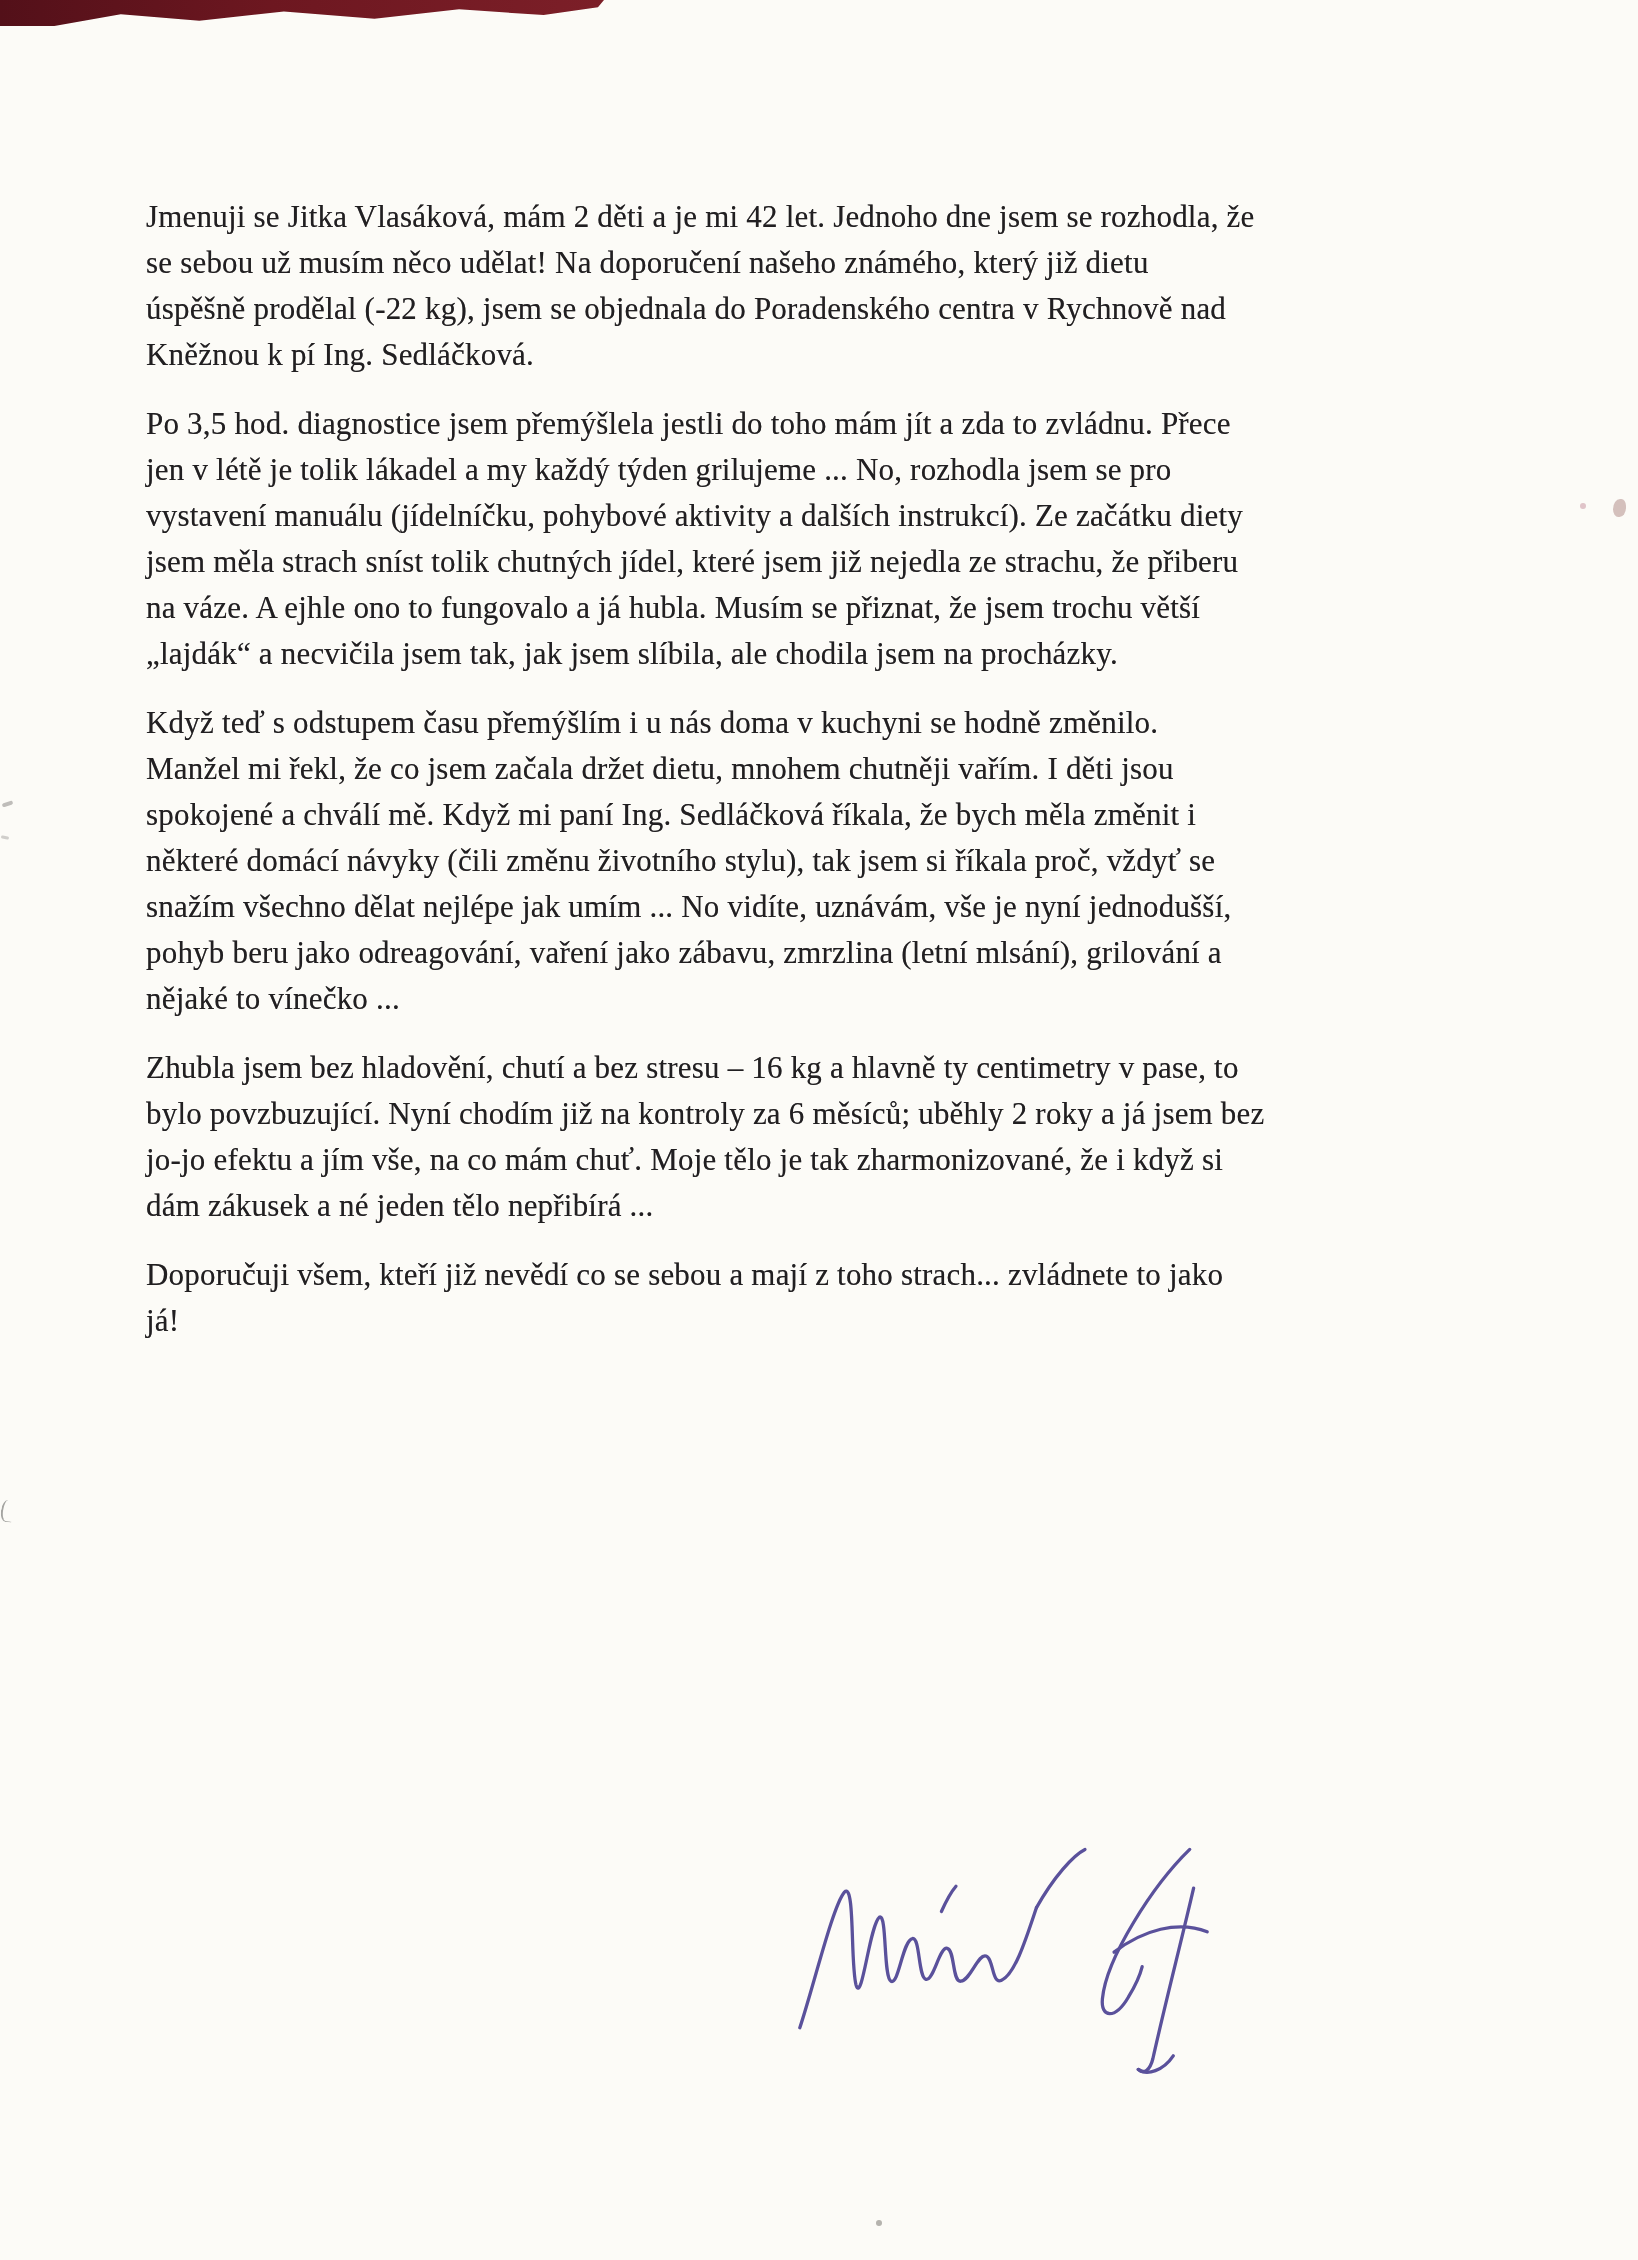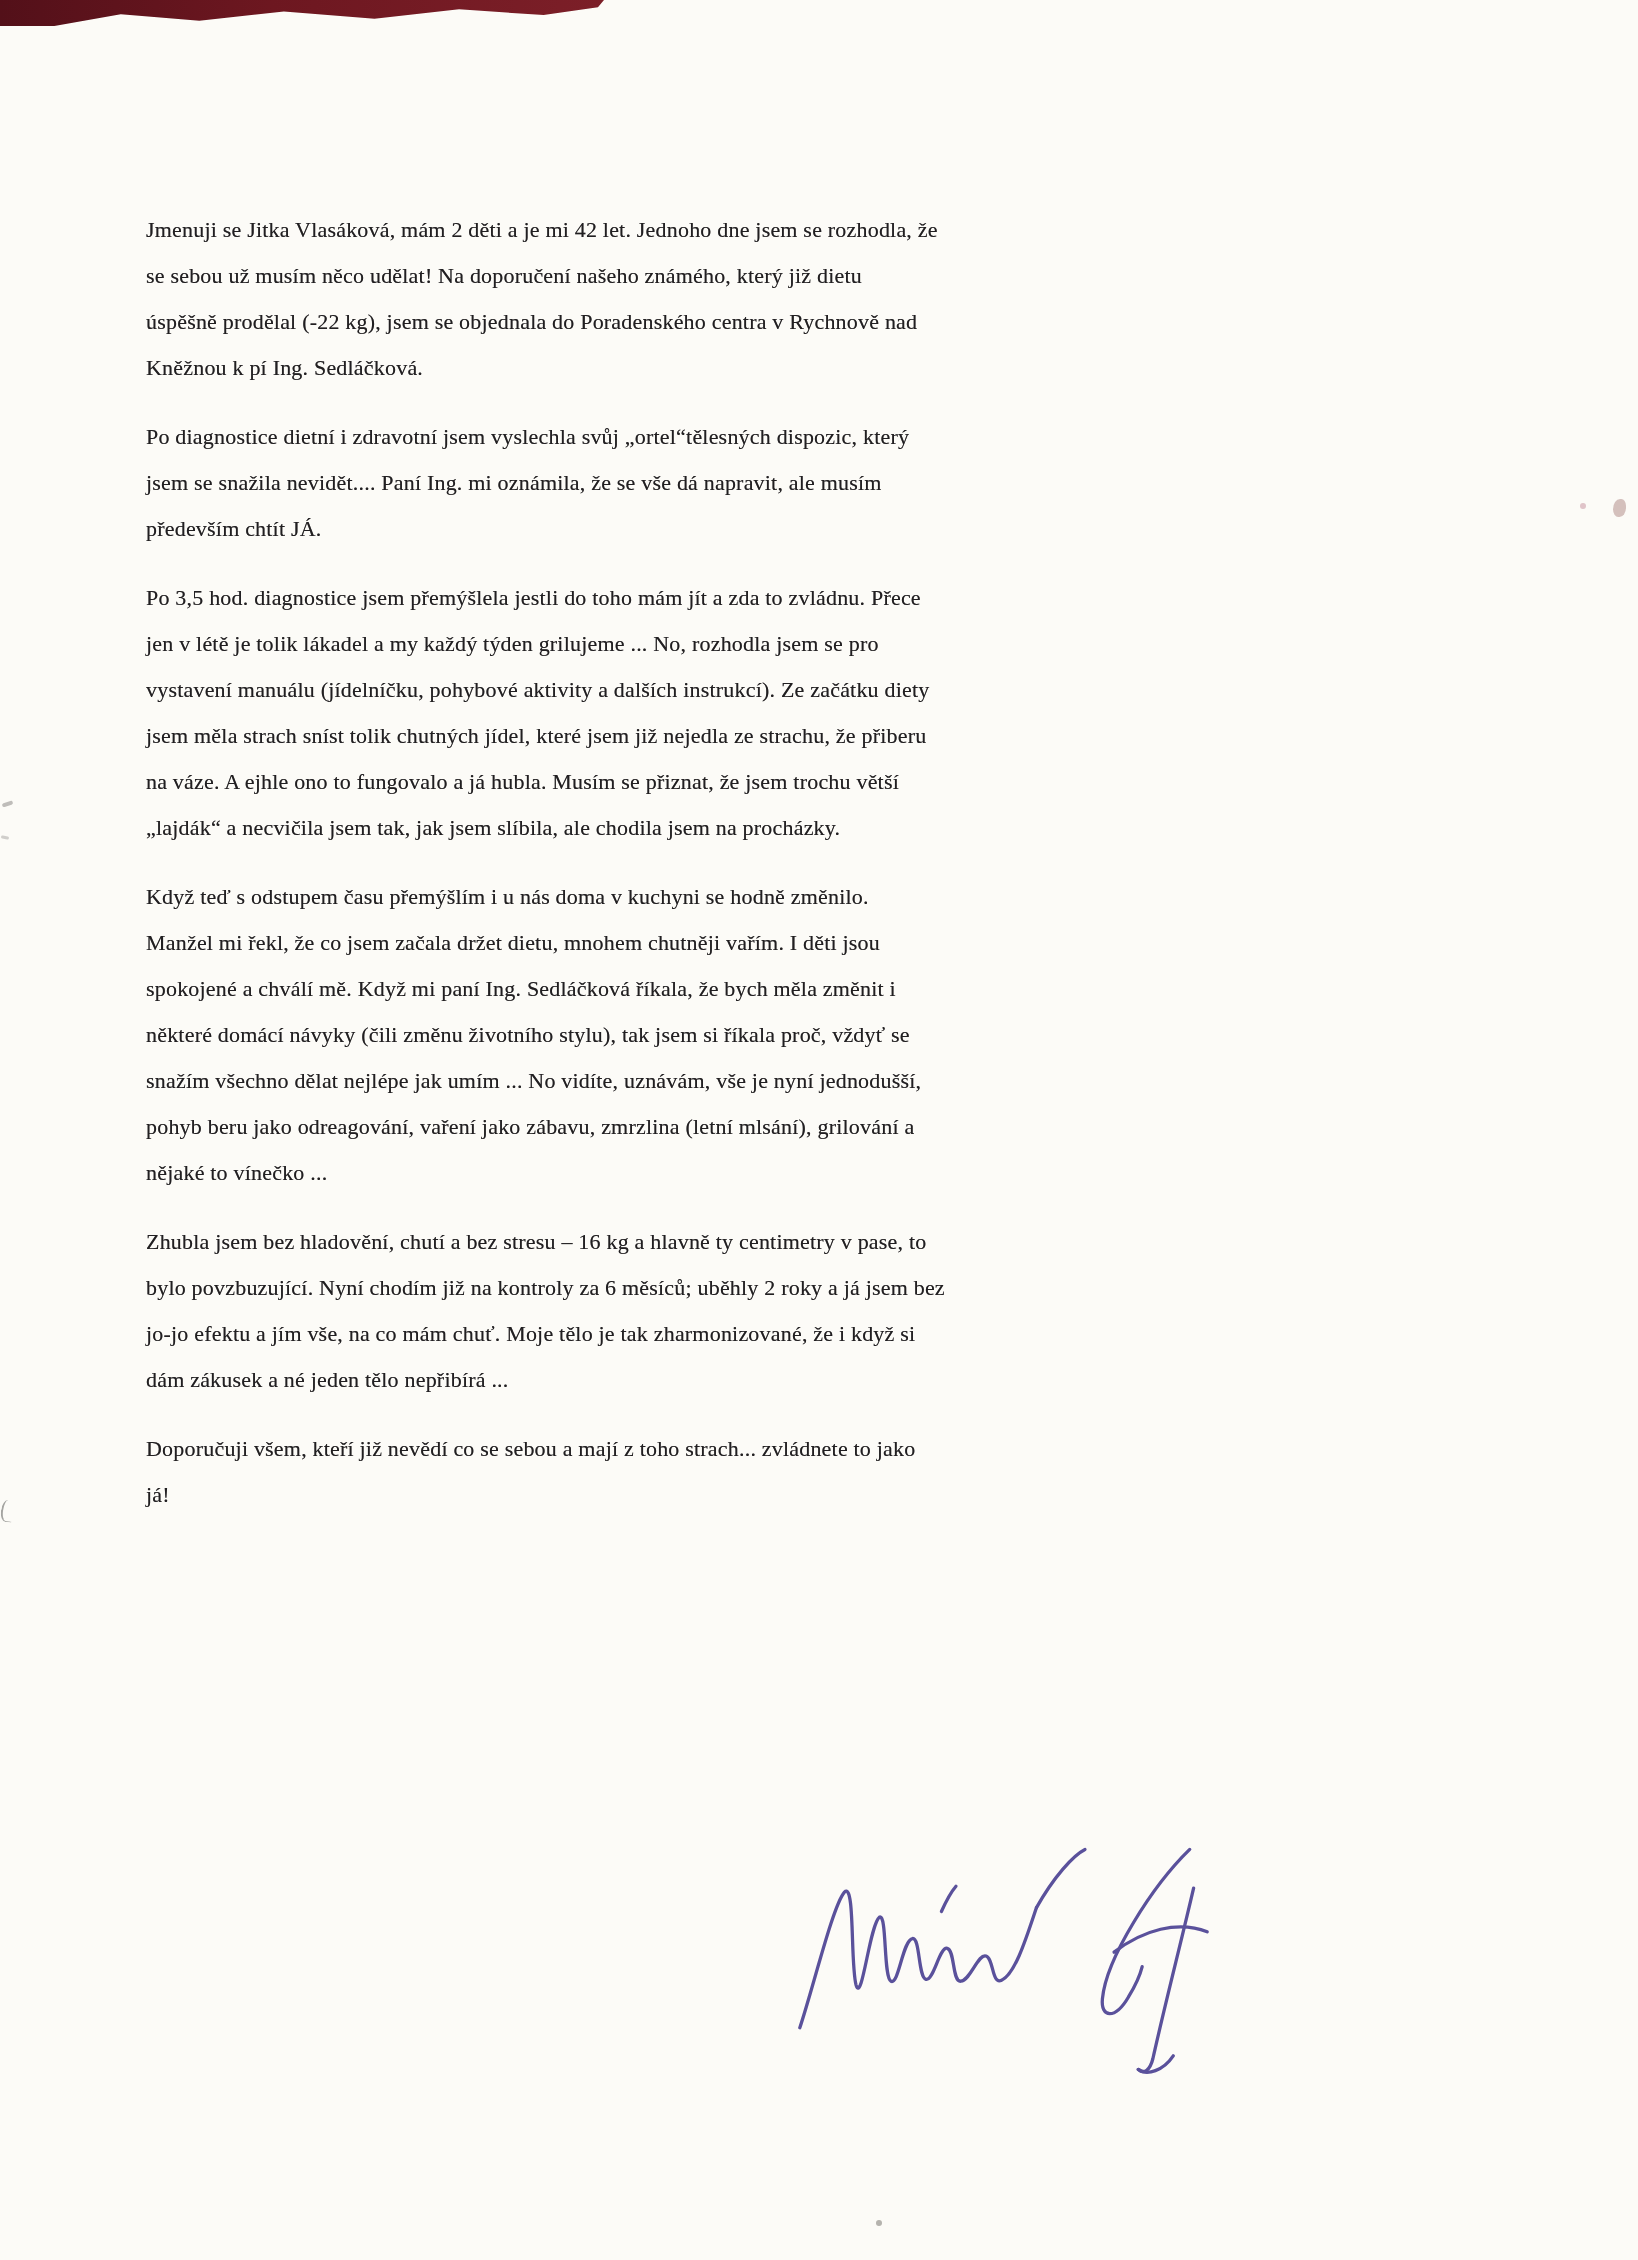--- a/index.html
+++ b/index.html
@@ -20,23 +20,23 @@
     position: absolute;
     left: 0; top: 0;
     width: 604px; height: 26px;
     background: linear-gradient(90deg, #531019 0%, #6d1720 45%, #7c1f28 100%);
     clip-path: polygon(0% 0%, 100% 0%, 99% 28%, 90% 58%, 76% 36%, 62% 72%, 47% 44%, 33% 80%, 20% 55%, 9% 100%, 0% 100%);
   }
 
   .letter {
     position: absolute;
     left: 146px;
-    top: 207px;
+    top: 194px;
     width: 1378px;
-    font-size: 22px;
+    font-size: 31px;
     line-height: 46px;
     letter-spacing: 0.2px;
   }
   .para {
     margin: 0 0 23px 0;
     white-space: pre-line;
     text-shadow: 0 0 0.6px rgba(32, 30, 32, 0.55);
   }
 
   .signature-wrap {
@@ -102,23 +102,20 @@
 
 <div class="page">
 
   <div class="scan-edge-top artifact"></div>
 
   <main class="letter">
     <p class="para">Jmenuji se Jitka Vlasáková, mám 2 děti a je mi 42 let. Jednoho dne jsem se rozhodla, že
 se sebou už musím něco udělat! Na doporučení našeho známého, který již dietu
 úspěšně prodělal (-22 kg), jsem se objednala do Poradenského centra v Rychnově nad
 Kněžnou k pí Ing. Sedláčková.</p>
-    <p class="para">Po diagnostice dietní i zdravotní jsem vyslechla svůj „ortel“tělesných dispozic, který
-jsem se snažila nevidět.... Paní Ing. mi oznámila, že se vše dá napravit, ale musím
-především chtít JÁ.</p>
     <p class="para">Po 3,5 hod. diagnostice jsem přemýšlela jestli do toho mám jít a zda to zvládnu. Přece
 jen v létě je tolik lákadel a my každý týden grilujeme ... No, rozhodla jsem se pro
 vystavení manuálu (jídelníčku, pohybové aktivity a dalších instrukcí). Ze začátku diety
 jsem měla strach sníst tolik chutných jídel, které jsem již nejedla ze strachu, že přiberu
 na váze. A ejhle ono to fungovalo a já hubla. Musím se přiznat, že jsem trochu větší
 „lajdák“ a necvičila jsem tak, jak jsem slíbila, ale chodila jsem na procházky.</p>
     <p class="para">Když teď s odstupem času přemýšlím i u nás doma v kuchyni se hodně změnilo.
 Manžel mi řekl, že co jsem začala držet dietu, mnohem chutněji vařím. I děti jsou
 spokojené a chválí mě. Když mi paní Ing. Sedláčková říkala, že bych měla změnit i
 některé domácí návyky (čili změnu životního stylu), tak jsem si říkala proč, vždyť se

